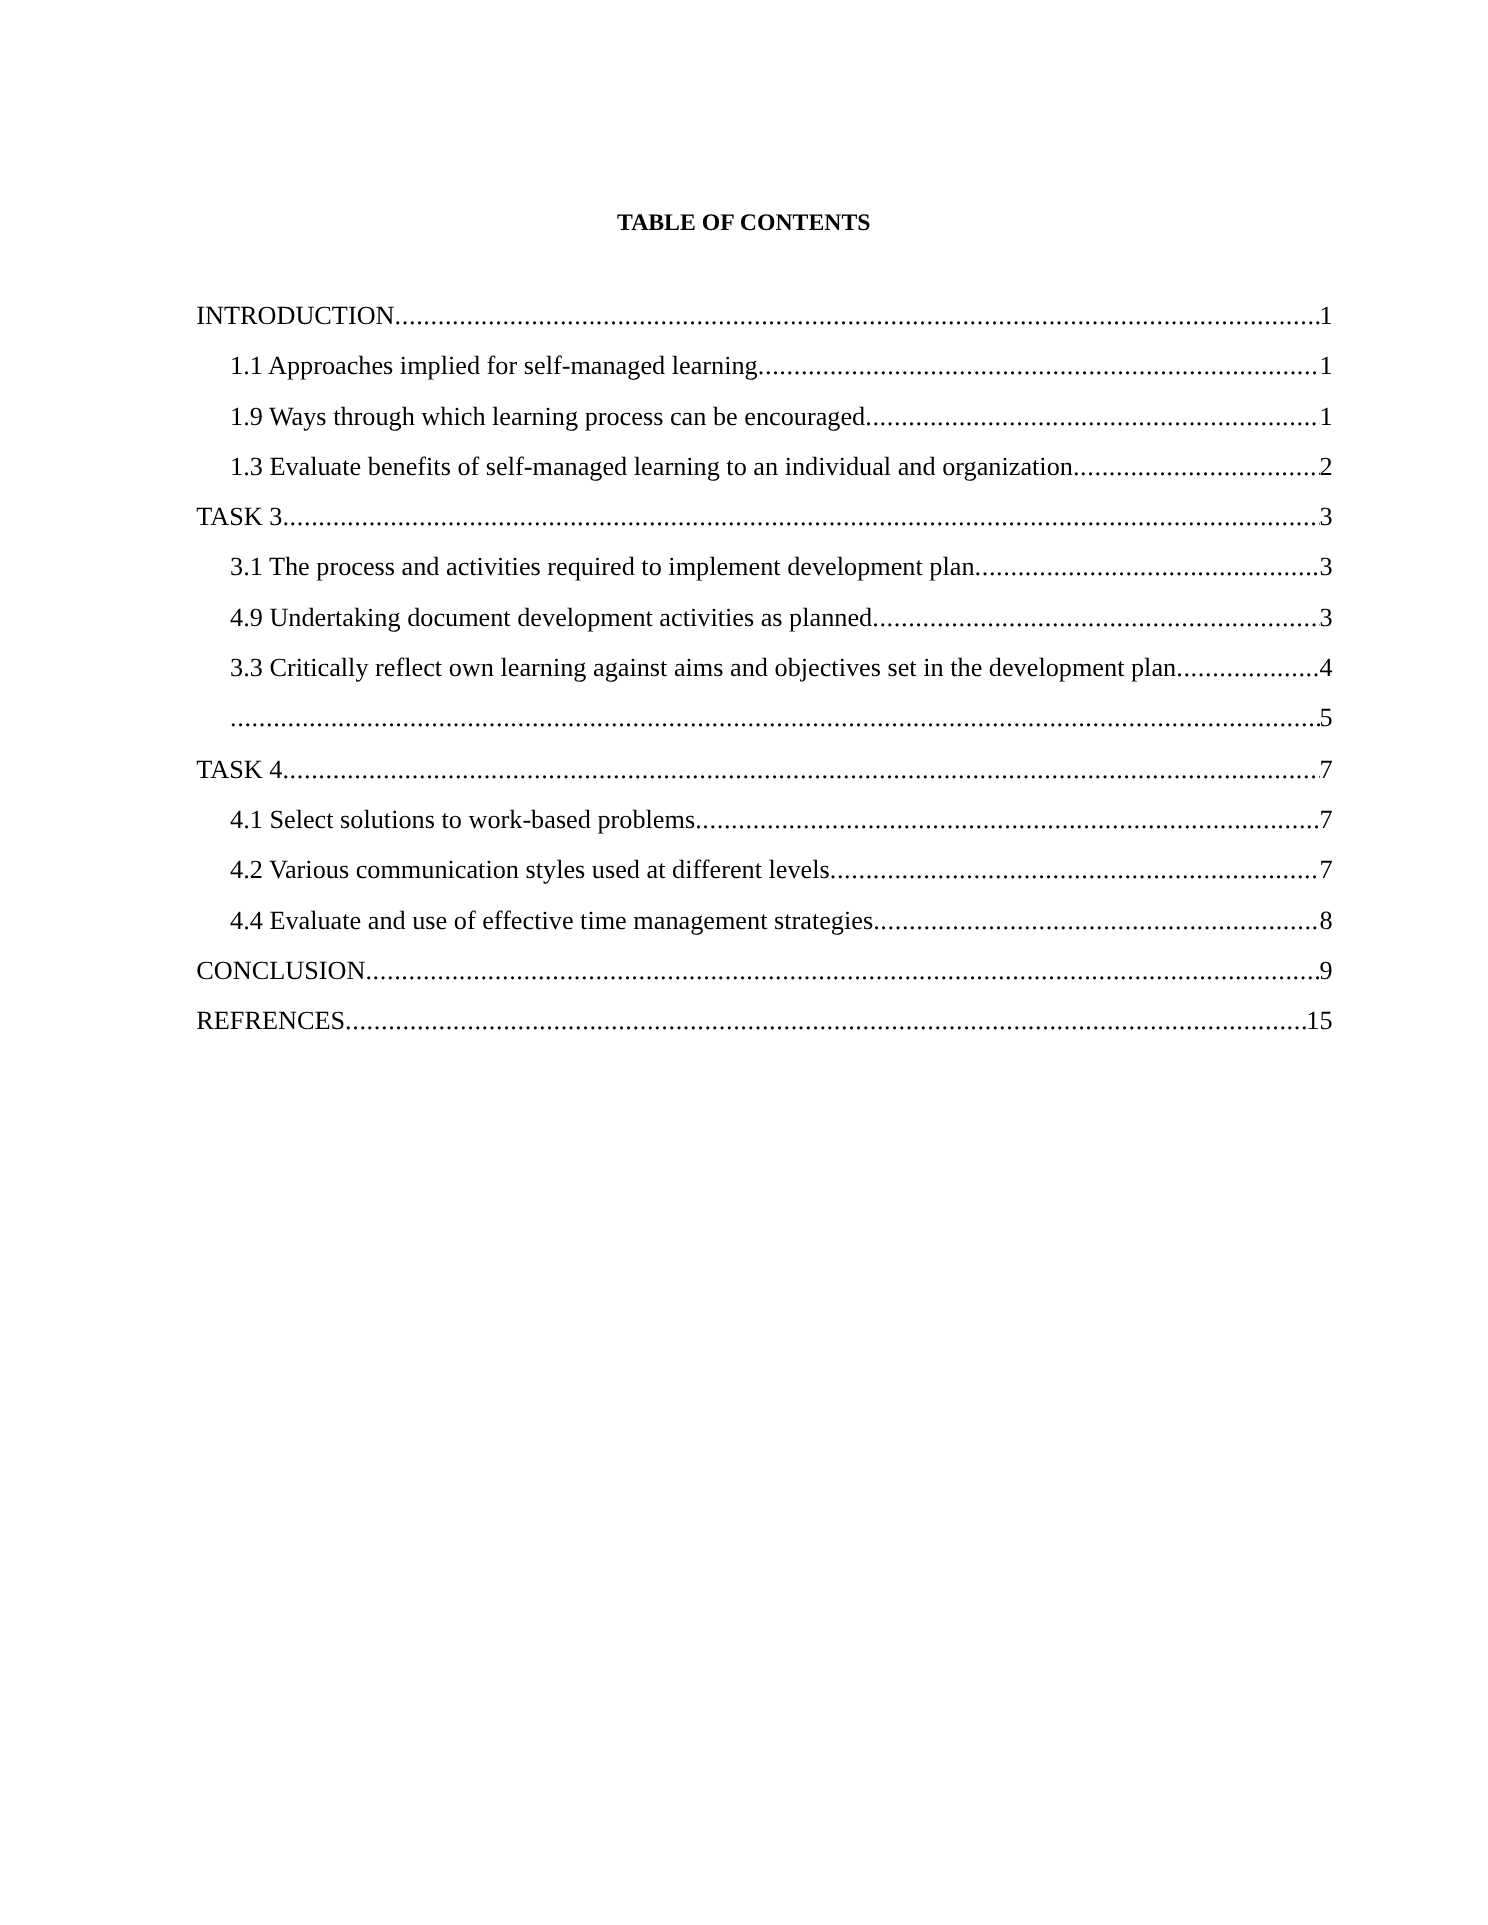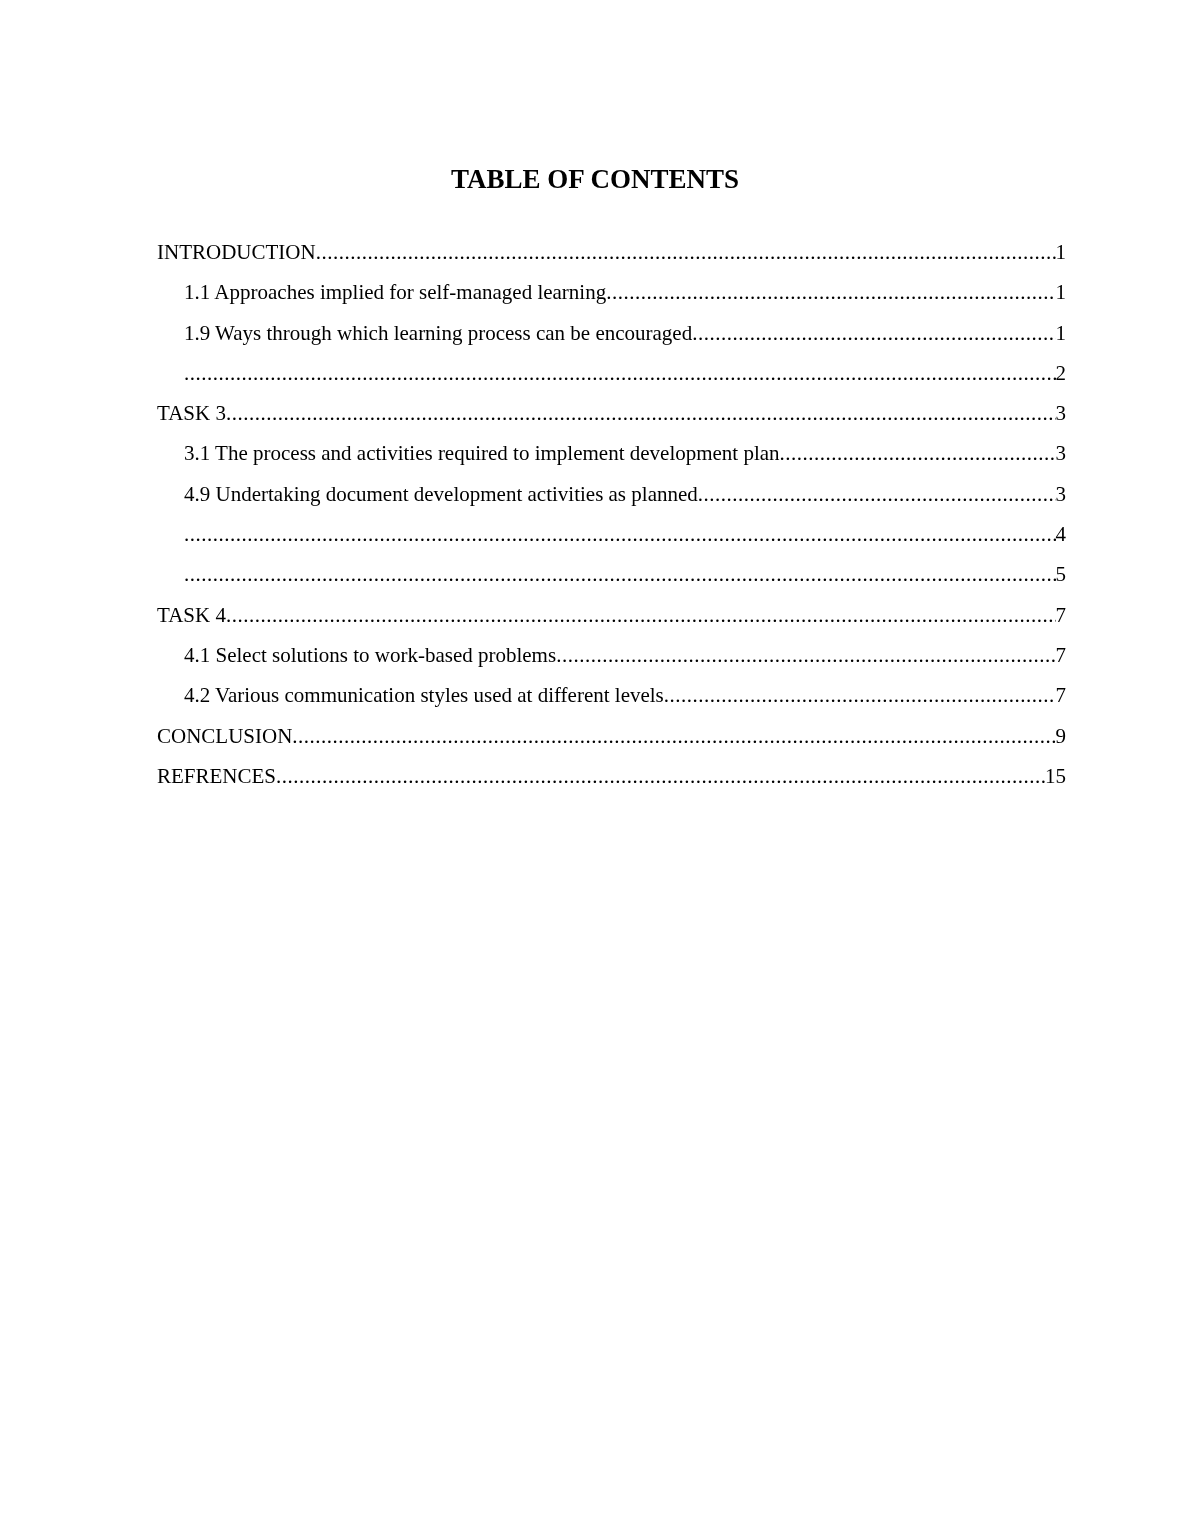--- a/index.html
+++ b/index.html
@@ -23,21 +23,21 @@
       height: 1540px;
       background: #ffffff;
     }
     .toc-title {
       position: absolute;
       top: 162px;
       left: 0;
       width: 1190px;
       text-align: center;
       font-weight: bold;
-      font-size: 27px;
+      font-size: 19px;
       line-height: 34px;
       margin: 0;
     }
     .toc-list {
       position: absolute;
       top: 218px;
       left: 141px;
       width: 909px;
       margin: 16px;
       padding: 0;
@@ -90,39 +90,41 @@
       <span class="toc-label">1.1 Approaches implied for self-managed learning</span>
       <span class="toc-leader"></span>
       <span class="toc-page">1</span>
     </li>
     <li class="toc-entry level-2">
       <span class="toc-label">1.9 Ways through which learning process can be encouraged</span>
       <span class="toc-leader"></span>
       <span class="toc-page">1</span>
     </li>
     <li class="toc-entry level-2">
+      <span class="toc-label">1.3 Evaluate benefits of self-managed learning to an individual and organization</span>
       <span class="toc-leader"></span>
       <span class="toc-page">2</span>
     </li>
     <li class="toc-entry level-1">
       <span class="toc-label">TASK 3</span>
       <span class="toc-leader"></span>
       <span class="toc-page">3</span>
     </li>
     <li class="toc-entry level-2">
       <span class="toc-label">3.1 The process and activities required to implement development plan</span>
       <span class="toc-leader"></span>
       <span class="toc-page">3</span>
     </li>
     <li class="toc-entry level-2">
       <span class="toc-label">4.9 Undertaking document development activities as planned</span>
       <span class="toc-leader"></span>
       <span class="toc-page">3</span>
     </li>
     <li class="toc-entry level-2">
+      <span class="toc-label">3.3 Critically reflect own learning against aims and objectives set in the development plan</span>
       <span class="toc-leader"></span>
       <span class="toc-page">4</span>
     </li>
     <li class="toc-entry level-2">
       <span class="toc-leader"></span>
       <span class="toc-page">5</span>
     </li>
     <li class="toc-entry level-1">
       <span class="toc-label">TASK 4</span>
       <span class="toc-leader"></span>
@@ -131,20 +133,25 @@
     <li class="toc-entry level-2">
       <span class="toc-label">4.1 Select solutions to work-based problems</span>
       <span class="toc-leader"></span>
       <span class="toc-page">7</span>
     </li>
     <li class="toc-entry level-2">
       <span class="toc-label">4.2 Various communication styles used at different levels</span>
       <span class="toc-leader"></span>
       <span class="toc-page">7</span>
     </li>
+    <li class="toc-entry level-2">
+      <span class="toc-label">4.4 Evaluate and use of effective time management strategies</span>
+      <span class="toc-leader"></span>
+      <span class="toc-page">8</span>
+    </li>
     <li class="toc-entry level-1">
       <span class="toc-label">CONCLUSION</span>
       <span class="toc-leader"></span>
       <span class="toc-page">9</span>
     </li>
     <li class="toc-entry level-1">
       <span class="toc-label">REFRENCES</span>
       <span class="toc-leader"></span>
       <span class="toc-page">15</span>
     </li>

